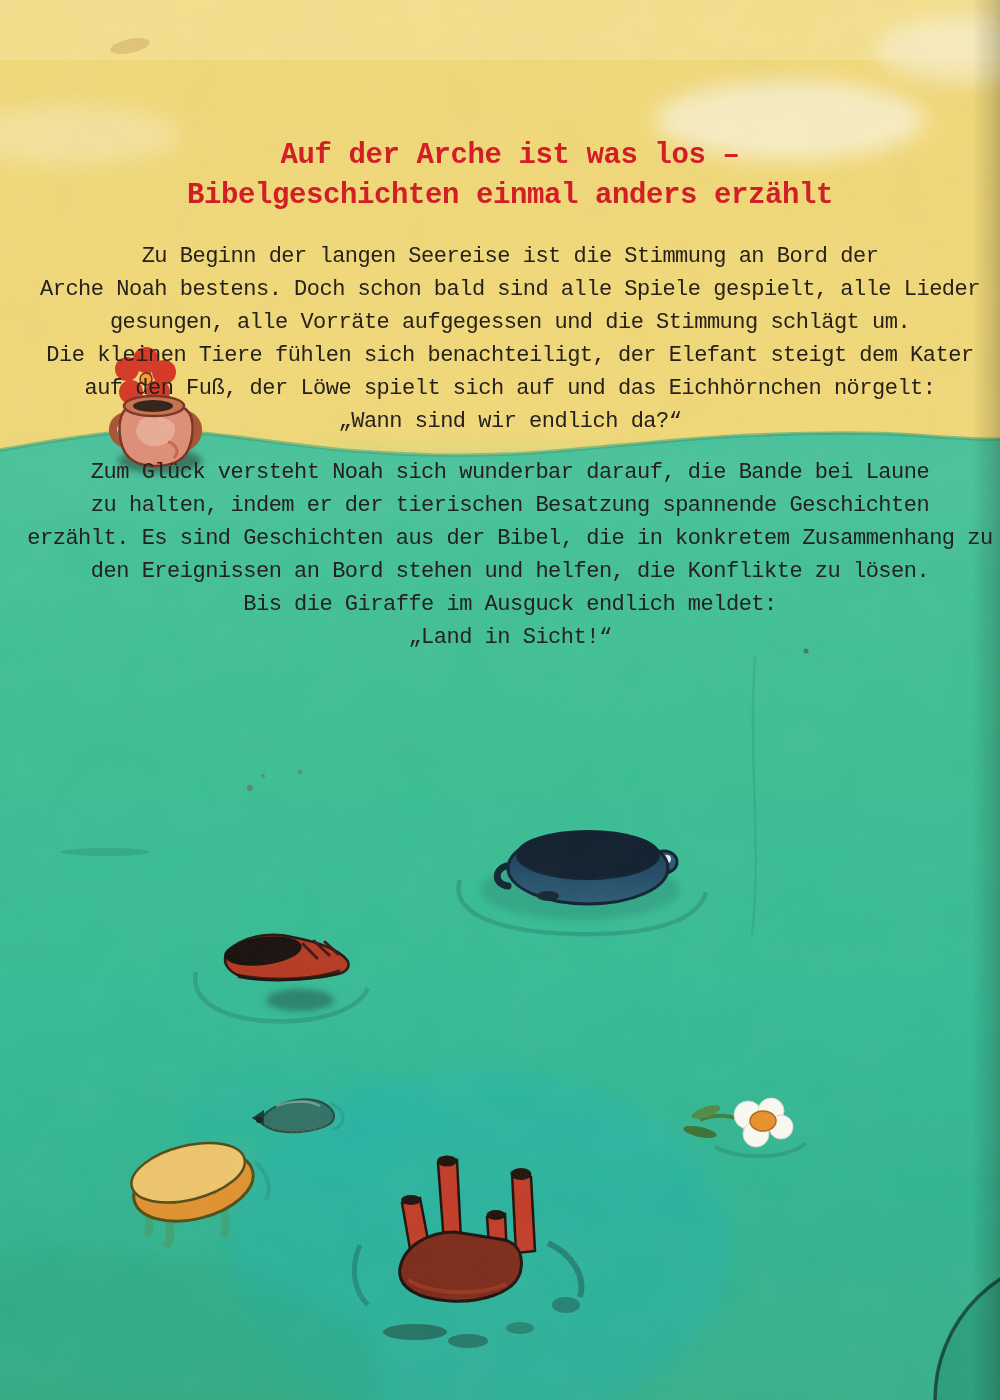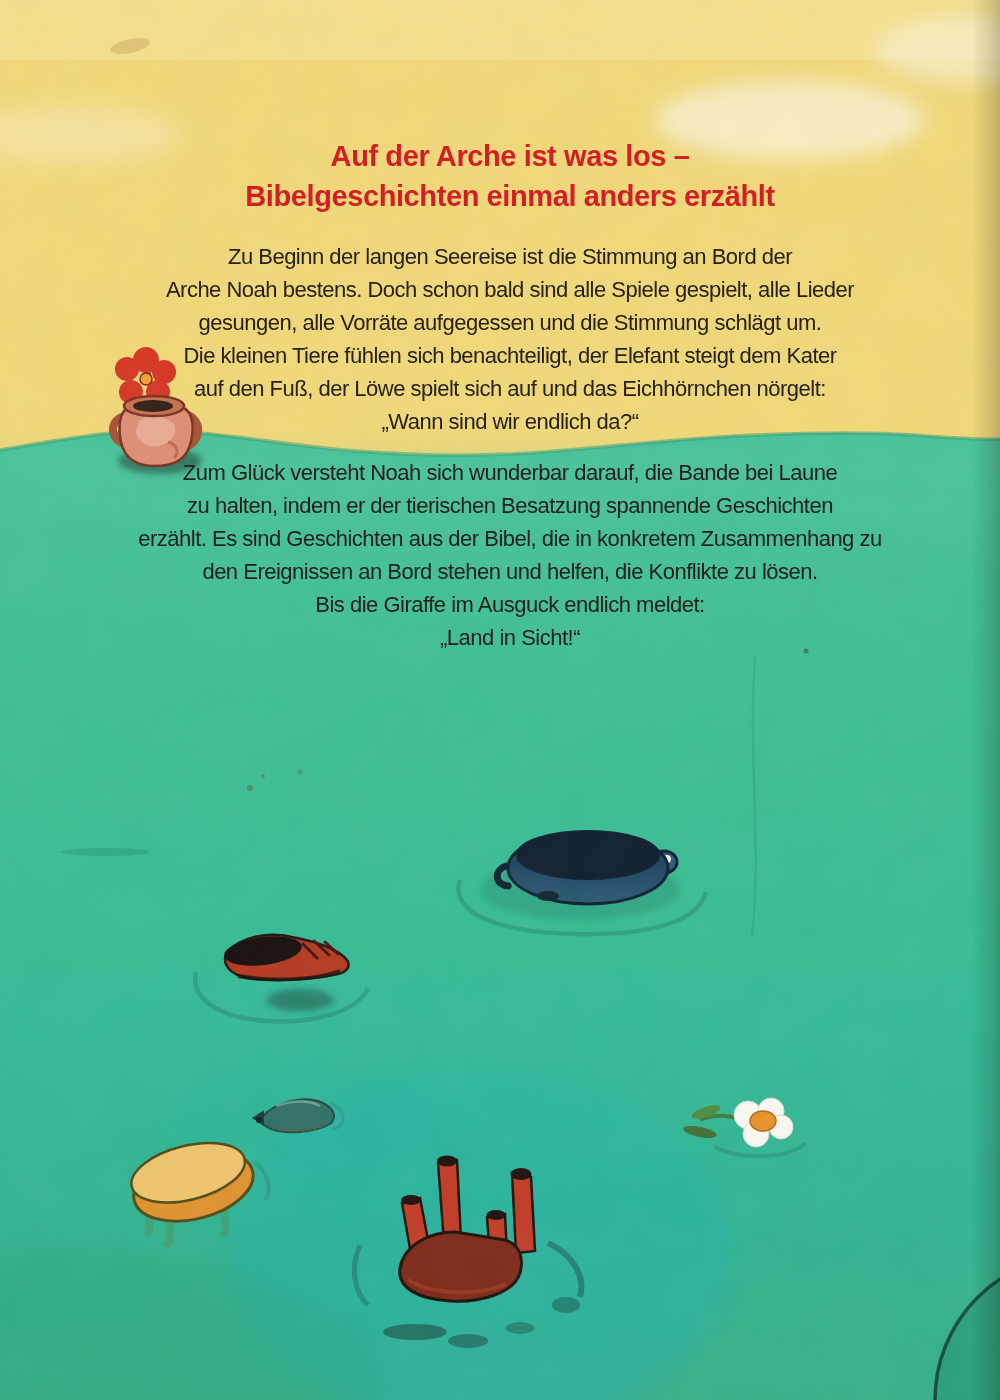--- a/index.html
+++ b/index.html
@@ -1,18 +1,18 @@
 <!DOCTYPE html>
 <html><head>
 <meta charset="utf-8">
 <style>
   html,body{margin:0;padding:0;background:#444;}
   .page{
     position:relative;width:1000px;height:1400px;overflow:hidden;
-    font-family:Liberation Sans, sans-serif;
+    font-family:Liberation Mono, monospace;
     background:#fde047;
   }
   .page svg.illu{position:absolute;left:0;top:0;width:1000px;height:1400px;display:block;}
   .textlayer{position:absolute;left:0;top:0;width:1000px;height:1400px;pointer-events:none;}
   .title-block{
     position:absolute;left:10px;top:136px;width:1000px;text-align:center;
     color:#d21e26;font-weight:bold;font-size:29px;line-height:40px;letter-spacing:-0.4px;
   }
   .title-block div{white-space:nowrap;}
   .blurb{

